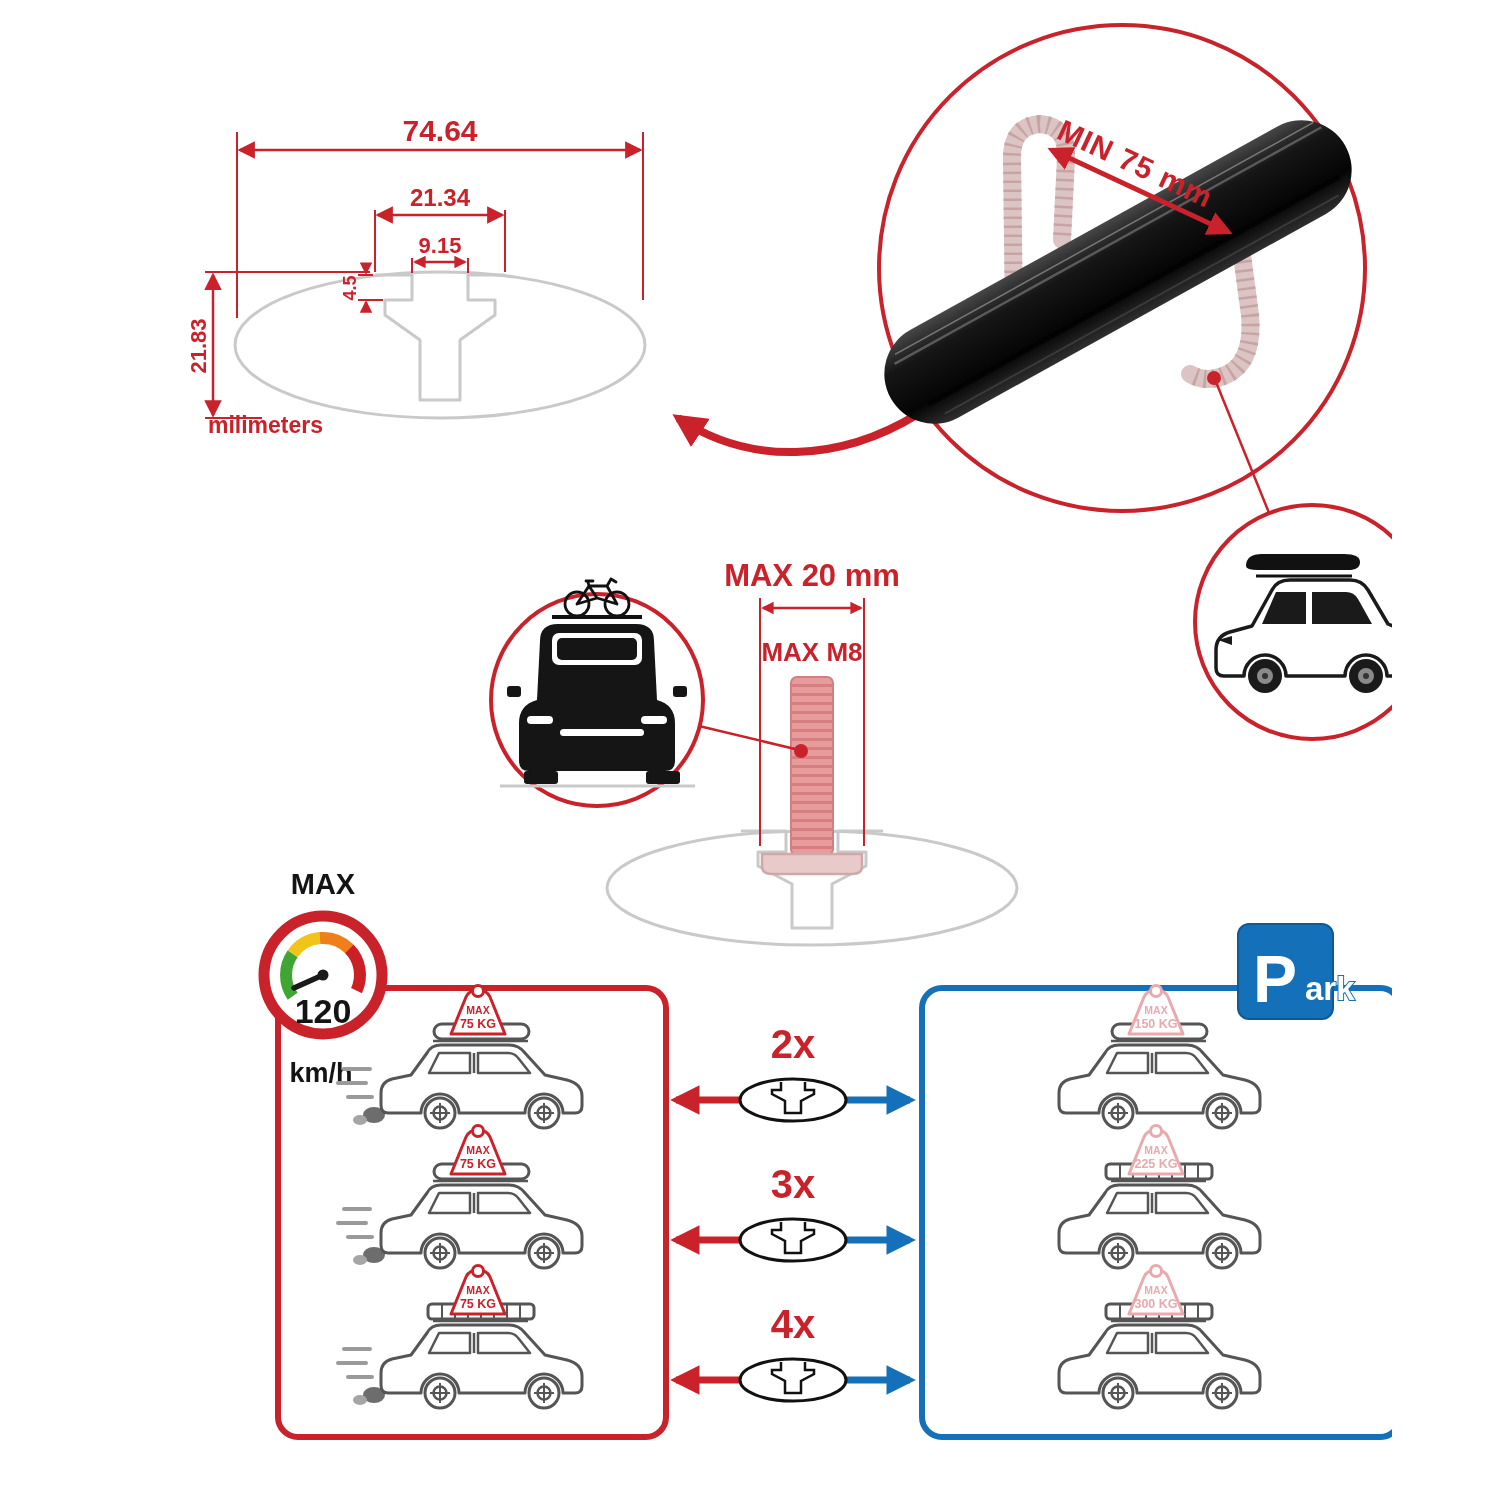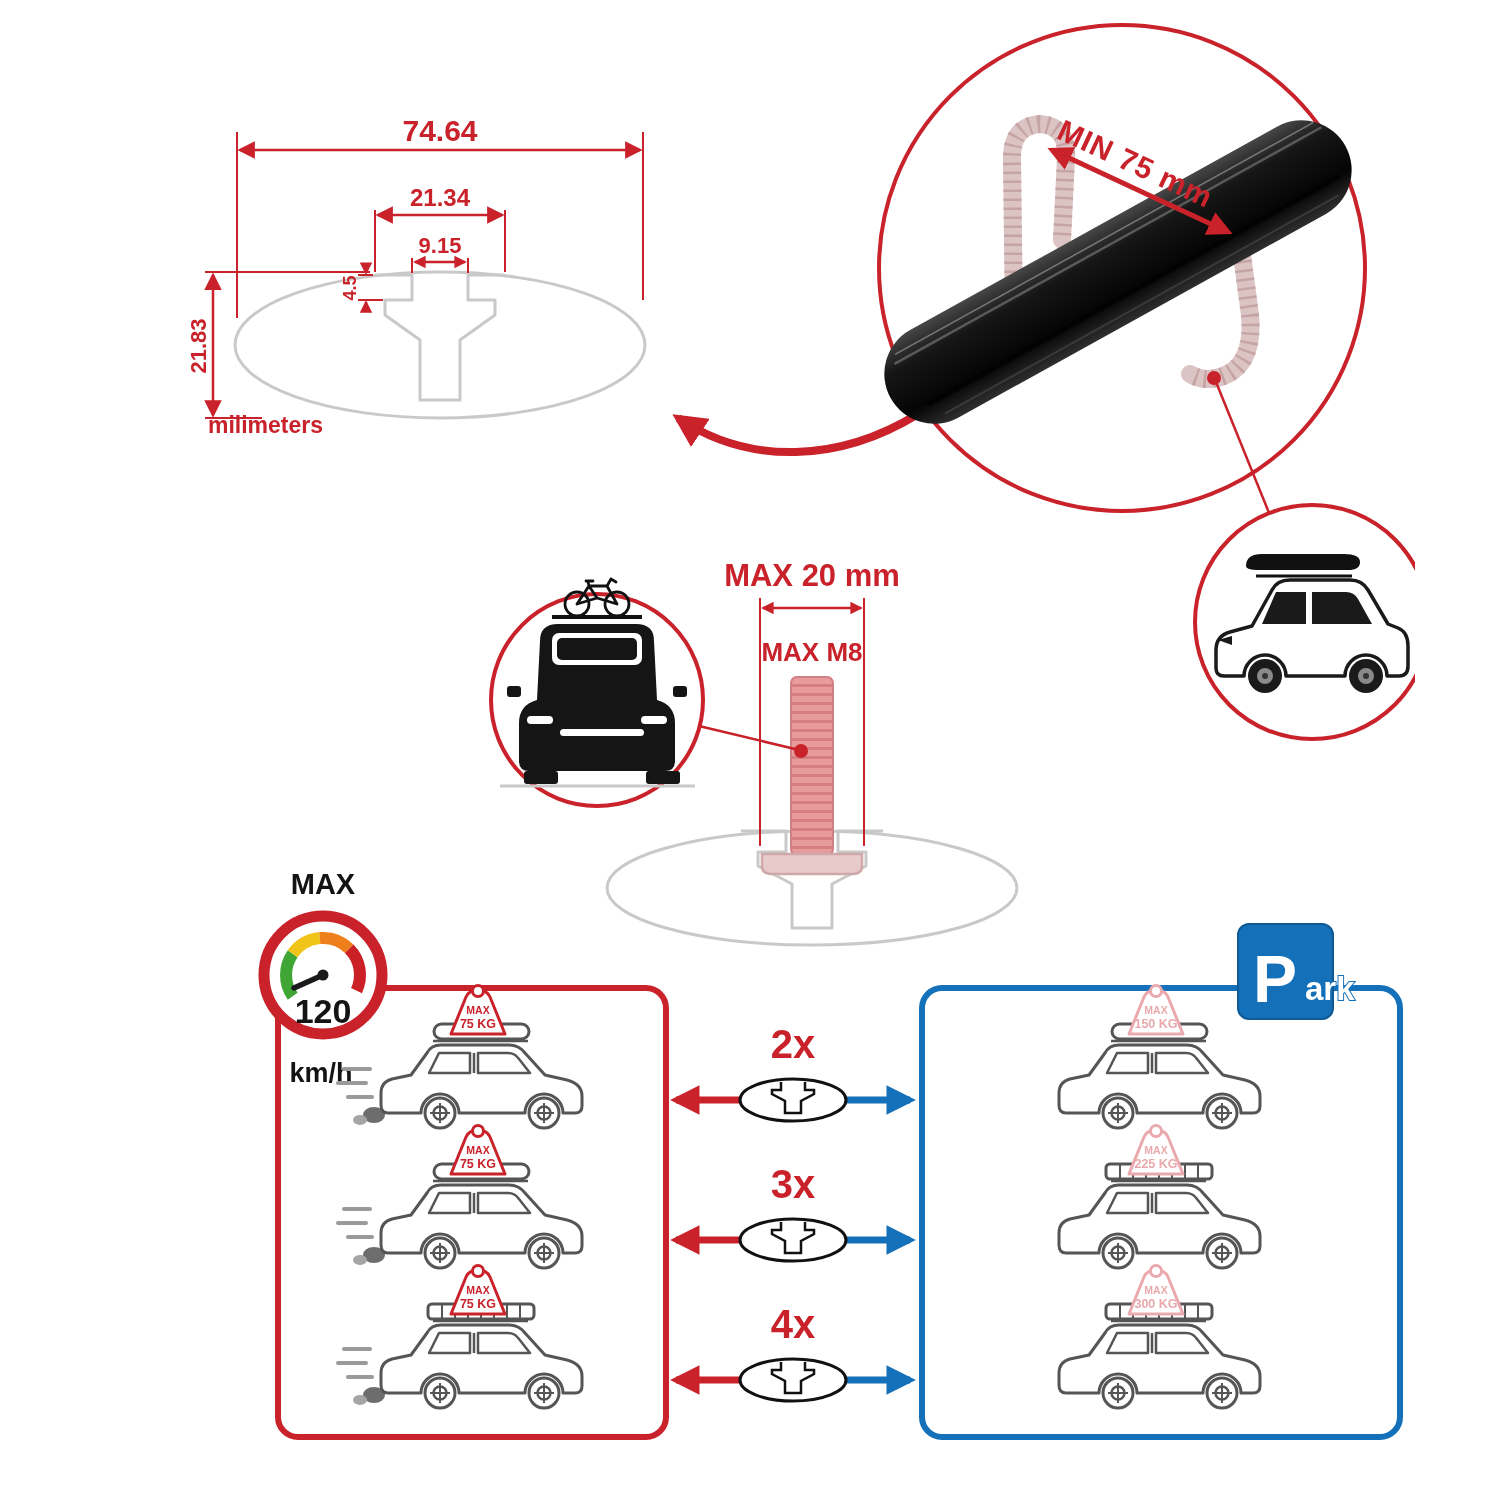--- a/index.html
+++ b/index.html
@@ -1,16 +1,16 @@
 <!DOCTYPE html>
 <html><head>
 <meta charset="utf-8">
 <style>
   html,body{margin:0;padding:0;background:#fff;}
-  .stage{position:relative;width:1392px;height:1500px;background:#fff;overflow:hidden;padding-left:23px;}
+  .stage{position:relative;width:1392px;height:1500px;background:#fff;overflow:hidden;}
   svg{position:absolute;inset:0;}
   text{font-family:"Liberation Sans","DejaVu Sans",sans-serif;}
   .dimT{fill:#c9222b;font-weight:600;text-anchor:middle;}
   .redBold{fill:#c9222b;font-weight:700;text-anchor:middle;}
   .blk{fill:#141414;font-weight:700;text-anchor:middle;}
   .bMax{font-size:10.5px;font-weight:700;text-anchor:middle;stroke:none;}
   .bLoad{font-size:12.5px;font-weight:700;text-anchor:middle;stroke:none;}
   .badge-red text{fill:#c9222b;}
   .badge-pink text{fill:#e9a9ad;}
   .signP{fill:#ffffff;font-weight:700;text-anchor:middle;}

